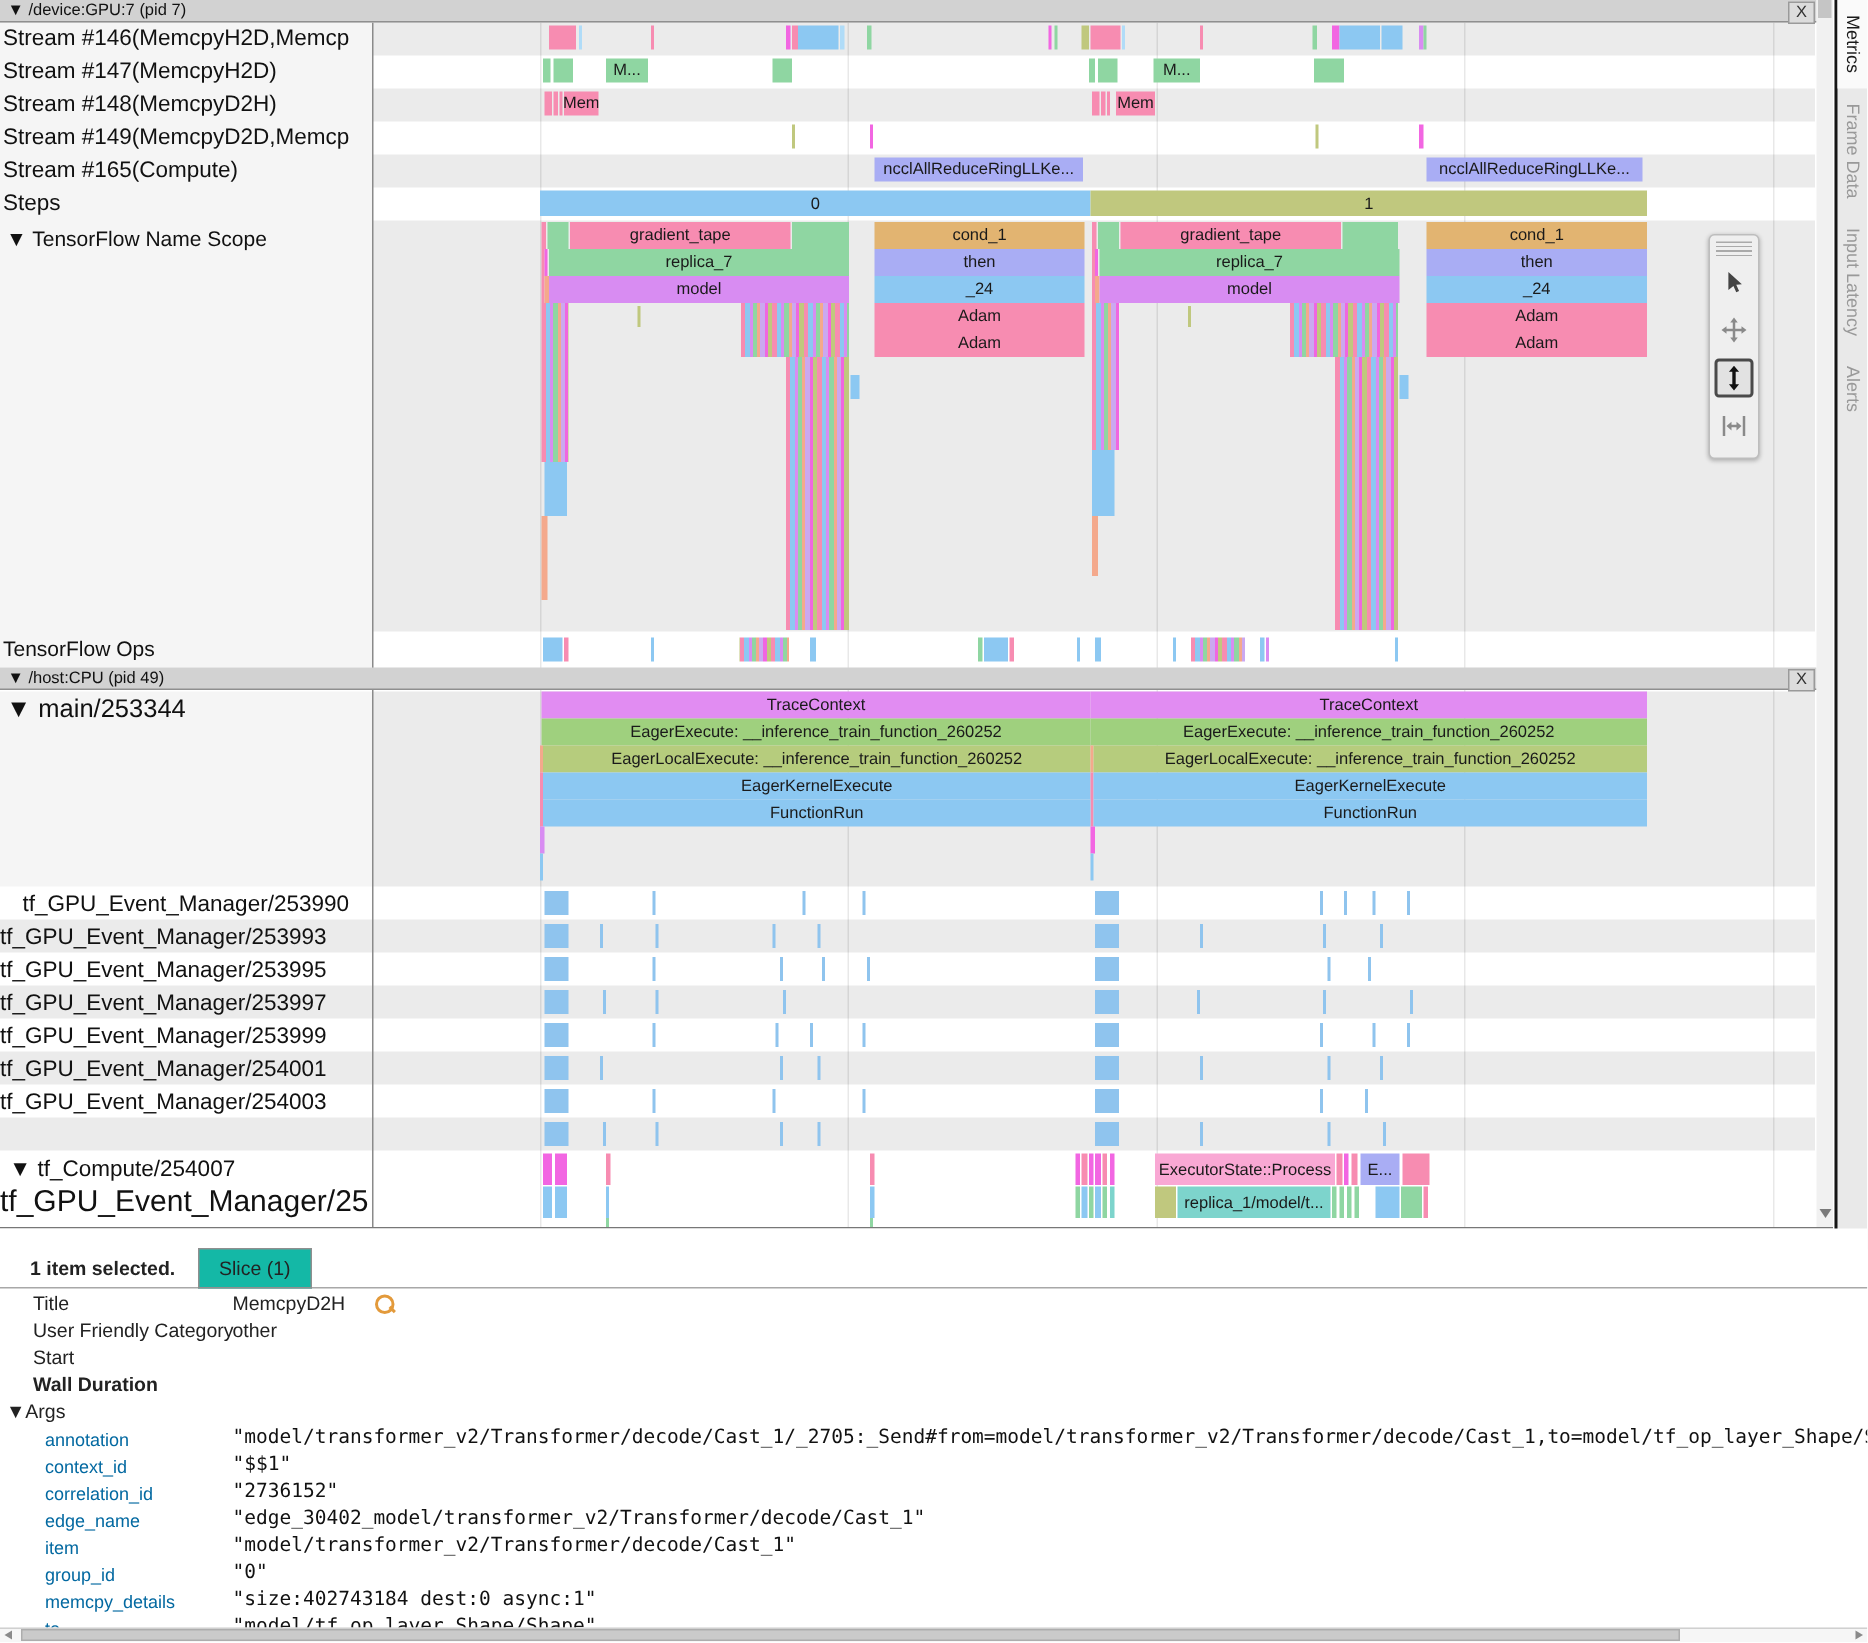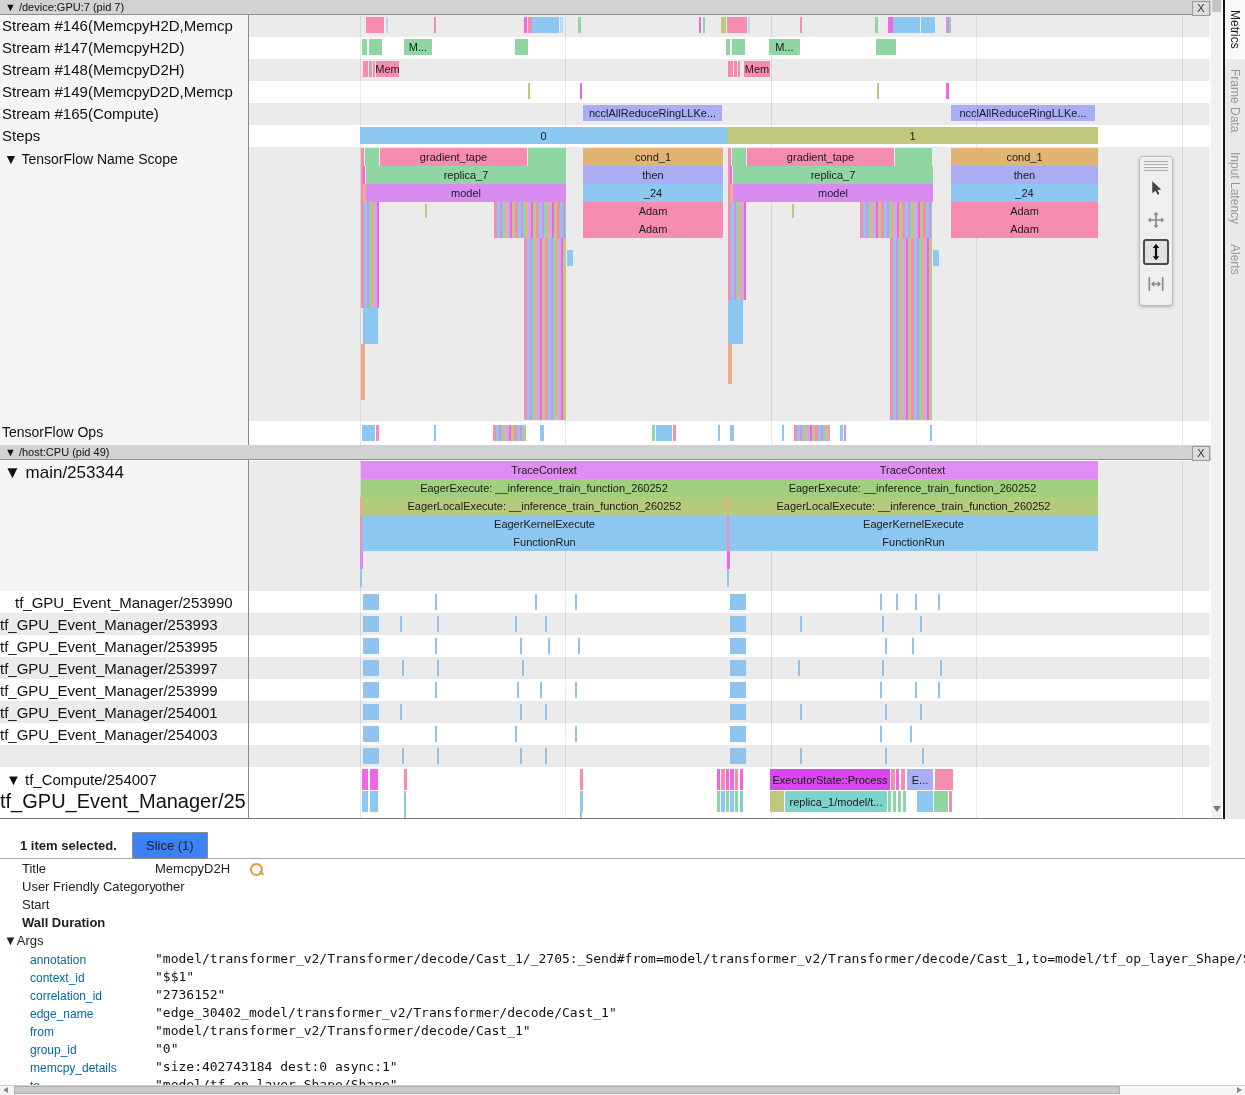--- a/index.html
+++ b/index.html
@@ -29,21 +29,21 @@
   .handle{position:absolute;left:4px;top:4px;width:24px;height:10px;
       background:repeating-linear-gradient(0deg,#aaa 0 1px,transparent 1px 3px);}
   .sidebar{position:absolute;left:1223px;top:0;width:22px;height:833px;background:#e9e9e9;
            border-left:2px solid #151515;box-sizing:border-box;}
   .vtab{writing-mode:vertical-rl;font-size:12px;color:#999;padding:10px 3px;cursor:pointer;}
   .vtab.active{color:#1a1a1a;background:#fafafa;}
   .vscroll{position:absolute;left:1211px;top:0;width:11px;height:818px;background:#f1f1f1;}
   .vthumb{position:absolute;left:1212px;top:0;width:9px;height:12px;background:#c5c5c5;}
   .panel{position:absolute;left:0;top:819px;width:1245px;height:266px;background:#fff;}
   .seltxt{position:absolute;left:20px;top:19px;font-size:13px;font-weight:bold;color:#222;}
-  .slicetab{position:absolute;left:132px;top:13px;height:25px;padding:0 13px;background:#3b82f6;
+  .slicetab{position:absolute;left:132px;top:13px;height:25px;padding:0 13px;background:#14b8a6;
             border:1px solid #8f8f8f;font-size:13px;line-height:25px;color:#222;z-index:3;cursor:pointer;}
   .tabline{position:absolute;left:0;top:39px;width:1245px;height:1px;background:#a8a8a8;z-index:2;}
   .dkey{position:absolute;left:22px;font-size:13px;color:#222;}
   .dval{position:absolute;left:155px;font-size:13px;color:#222;}
   .akey{position:absolute;left:30px;font-size:12px;color:#0369a1;}
   .aval{position:absolute;left:155px;font-size:13px;color:#111;white-space:nowrap;
         font-family:"DejaVu Sans Mono",monospace;}
   .argshdr{position:absolute;left:4px;font-size:13px;color:#222;}
   .mag{position:absolute;left:250px;top:44px;width:9px;height:9px;border:2px solid #e39a3b;
        border-radius:50%;cursor:pointer;}
@@ -270,21 +270,21 @@
       <div class="bar" style="left: 362px; top: 769px; width: 6px; height: 21px; background: rgb(242, 102, 226);"></div>
       <div class="bar" style="left: 370px; top: 769px; width: 8px; height: 21px; background: rgb(242, 102, 226);"></div>
       <div class="bar" style="left: 404px; top: 769px; width: 3px; height: 21px; background: rgb(247, 140, 177);"></div>
       <div class="bar" style="left: 580px; top: 769px; width: 3px; height: 21px; background: rgb(247, 140, 177);"></div>
       <div class="bar" style="left: 717px; top: 769px; width: 3px; height: 21px; background: rgb(242, 102, 226);"></div>
       <div class="bar" style="left: 721px; top: 769px; width: 4px; height: 21px; background: rgb(247, 140, 177);"></div>
       <div class="bar" style="left: 726px; top: 769px; width: 3px; height: 21px; background: rgb(242, 102, 226);"></div>
       <div class="bar" style="left: 730px; top: 769px; width: 4px; height: 21px; background: rgb(242, 102, 226);"></div>
       <div class="bar" style="left: 735px; top: 769px; width: 3px; height: 21px; background: rgb(247, 140, 177);"></div>
       <div class="bar" style="left: 740px; top: 769px; width: 3px; height: 21px; background: rgb(242, 102, 226);"></div>
-      <div class="bar" style="left: 770px; top: 769px; width: 120px; height: 21px; background: #d946ef;">ExecutorState::Process</div>
+      <div class="bar" style="left: 770px; top: 769px; width: 120px; height: 21px; background: #f9a8d4;">ExecutorState::Process</div>
       <div class="bar" style="left: 891px; top: 769px; width: 4px; height: 21px; background: rgb(247, 140, 177);"></div>
       <div class="bar" style="left: 896px; top: 769px; width: 3px; height: 21px; background: rgb(242, 102, 226);"></div>
       <div class="bar" style="left: 901px; top: 769px; width: 4px; height: 21px; background: rgb(247, 140, 177);"></div>
       <div class="bar" style="left: 907px; top: 769px; width: 26px; height: 21px; background: rgb(169, 173, 244);">E...</div>
       <div class="bar" style="left: 935px; top: 769px; width: 18px; height: 21px; background: rgb(247, 140, 177);"></div>
       <div class="bar" style="left: 362px; top: 791px; width: 6px; height: 21px; background: rgb(140, 200, 242);"></div>
       <div class="bar" style="left: 370px; top: 791px; width: 8px; height: 21px; background: rgb(140, 200, 242);"></div>
       <div class="bar" style="left: 404px; top: 791px; width: 2px; height: 21px; background: rgb(140, 200, 242);"></div>
       <div class="bar" style="left: 580px; top: 791px; width: 3px; height: 21px; background: rgb(140, 200, 242);"></div>
       <div class="bar" style="left: 717px; top: 791px; width: 3px; height: 21px; background: rgb(143, 214, 162);"></div>
@@ -393,21 +393,21 @@
     <div class="argshdr" style="top:114px;">▼Args</div>
 
     <div class="akey" style="top:134px;">annotation</div>
     <div class="aval" style="top:132px;">"model/transformer_v2/Transformer/decode/Cast_1/_2705:_Send#from=model/transformer_v2/Transformer/decode/Cast_1,to=model/tf_op_layer_Shape/Shape#::#edg</div>
     <div class="akey" style="top:152px;">context_id</div>
     <div class="aval" style="top:150px;">"$$1"</div>
     <div class="akey" style="top:170px;">correlation_id</div>
     <div class="aval" style="top:168px;">"2736152"</div>
     <div class="akey" style="top:188px;text-align:right;">edge_name</div>
     <div class="aval" style="top:186px;">"edge_30402_model/transformer_v2/Transformer/decode/Cast_1"</div>
-    <div class="akey" style="top:206px;">from</div>
+    <div class="akey" style="top:206px;">item</div>
     <div class="aval" style="top:204px;">"model/transformer_v2/Transformer/decode/Cast_1"</div>
     <div class="akey" style="top:224px;">group_id</div>
     <div class="aval" style="top:222px;">"0"</div>
     <div class="akey" style="top:242px;">memcpy_details</div>
     <div class="aval" style="top:240px;">"size:402743184 dest:0 async:1"</div>
     <div class="akey" style="top:260px;">to</div>
     <div class="aval" style="top:258px;">"model/tf_op_layer_Shape/Shape"</div>
   </div>
 
   <div class="hscroll"></div>

